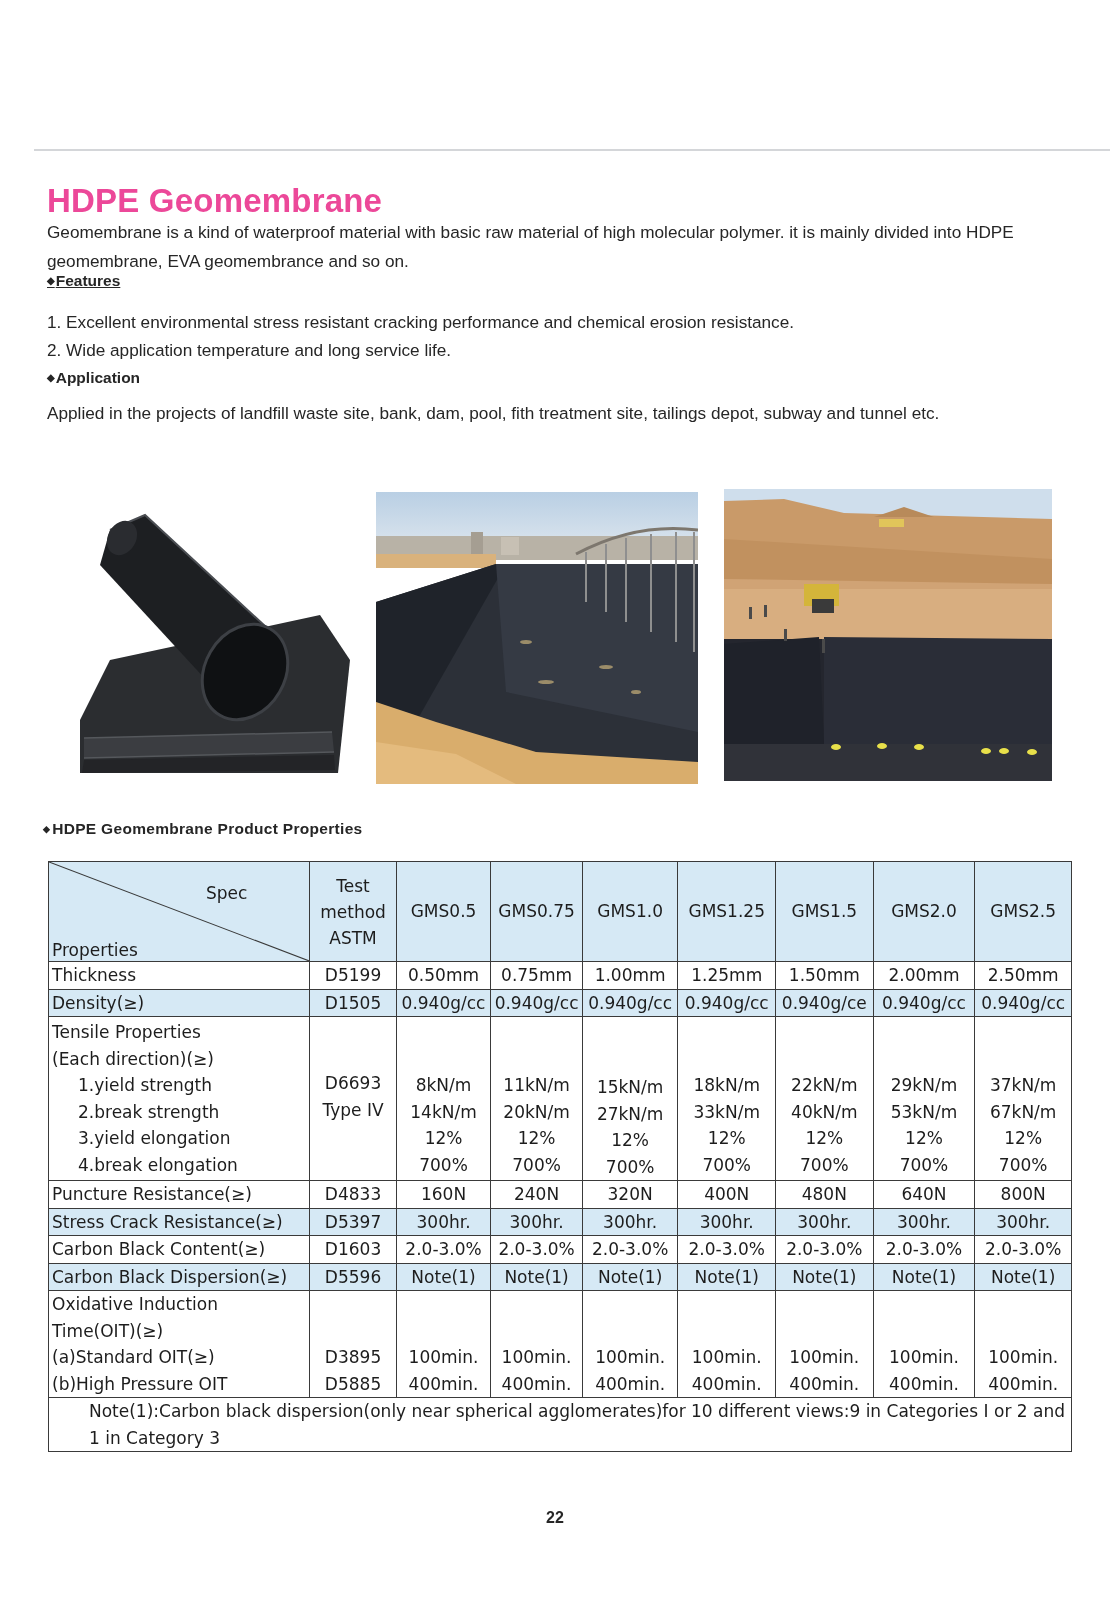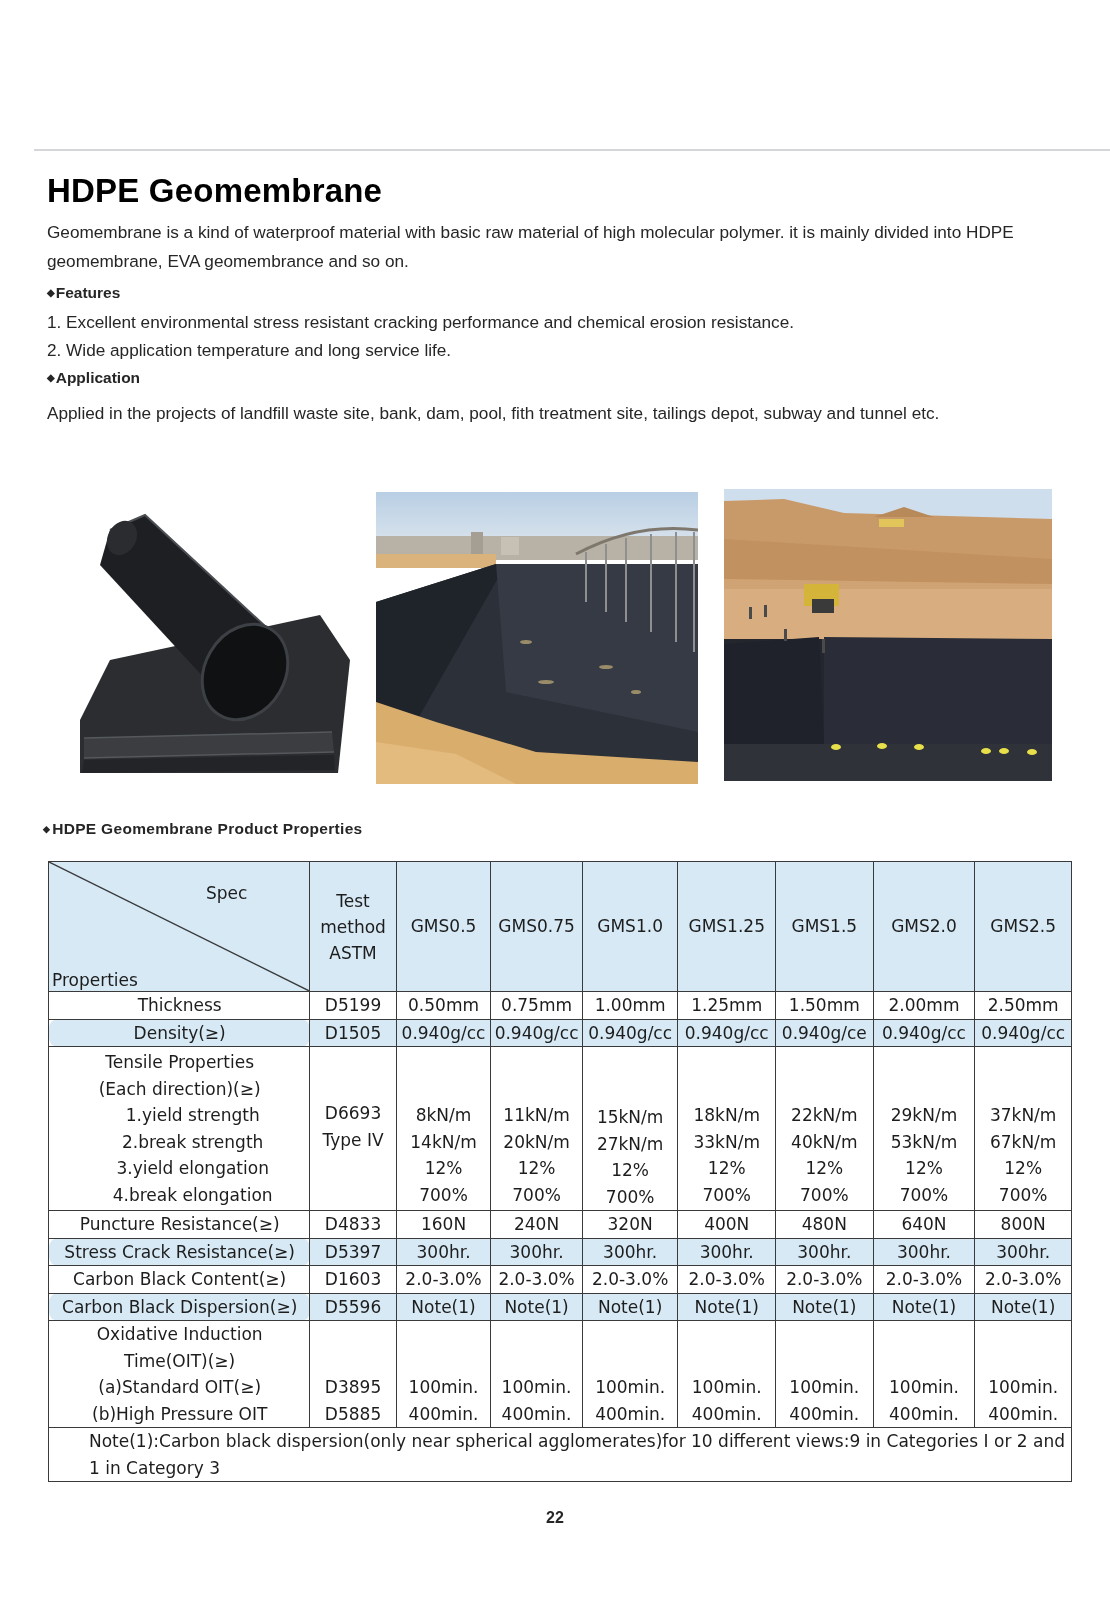--- a/index.html
+++ b/index.html
@@ -1,59 +1,59 @@
 <!DOCTYPE html>
 <html><head>
 <meta charset="utf-8">
 <style>
   * { box-sizing: border-box; margin: 0; padding: 0; }
   html, body { width: 1110px; height: 1600px; background: #ffffff; overflow: hidden; }
   body { position: relative; font-family: "DejaVu Sans", sans-serif; color: #222; }
 
   .top-rule { position: absolute; left: 34px; top: 149px; width: 1076px; height: 2px; background: #d4d6d9; }
 
-  .page-title { position: absolute; left: 47px; top: 172px; font-family: "Liberation Sans", sans-serif; font-weight: bold; font-size: 33px; color: #000000; letter-spacing: 0.2px; }
+  .page-title { position: absolute; left: 47px; top: 182px; font-family: "Liberation Sans", sans-serif; font-weight: bold; font-size: 33px; color: #ec4899; letter-spacing: 0.2px; }
 
   .intro { position: absolute; left: 47px; top: 218px; width: 1040px; font-family: "Liberation Sans", sans-serif; font-size: 17.2px; line-height: 29px; color: #262626; }
 
   .sec-head { position: absolute; left: 47px; font-family: "Liberation Sans", sans-serif; font-weight: bold; font-size: 15.5px; color: #262626; }
   .sec-head .dia { font-size: 10px; vertical-align: 2px; margin-right: 1px; }
 
   .feature { position: absolute; left: 47px; font-family: "Liberation Sans", sans-serif; font-size: 17.2px; color: #262626; }
 
   .photo { position: absolute; overflow: hidden; }
   .photo svg { display: block; width: 100%; height: 100%; }
 
   .table-title { position: absolute; left: 43px; top: 820px; font-family: "Liberation Sans", sans-serif; font-weight: bold; font-size: 15.5px; color: #262626; letter-spacing: 0.3px; }
   .table-title .dia { font-size: 9px; vertical-align: 2px; margin-right: 2px; }
 
   table.spec { position: absolute; left: 48px; top: 861px; width: 1024px; border-collapse: collapse; font-family: "DejaVu Sans", sans-serif; font-size: 17px; color: #1d1d1d; table-layout: fixed; }
   table.spec td { border: 1px solid #3a3a3a; padding: 0 2px; text-align: center; vertical-align: middle; white-space: nowrap; line-height: 26.5px; }
-  table.spec td.prop { text-align: center; padding-left: 3px; border-radius: 9px; }
+  table.spec td.prop { text-align: left; padding-left: 3px; }
   table.spec tr.blue td { background: #d6e9f5; }
   table.spec td.hdr { background: #d6e9f5; }
-  .diag-cell { position: relative; height: 130px; padding: 0 !important; }
+  .diag-cell { position: relative; height: 100px; padding: 0 !important; }
   .diag-cell svg { position: absolute; left: 0; top: 0; width: 100%; height: 100%; }
   .diag-spec { position: absolute; right: 62px; top: 18px; }
   .diag-prop { position: absolute; left: 3px; bottom: -2px; }
   .sub { padding-left: 26px; }
   td.note { text-align: left !important; padding-left: 40px !important; white-space: normal !important; }
 
   .page-num { position: absolute; left: 0; width: 1110px; top: 1509px; text-align: center; font-family: "Liberation Sans", sans-serif; font-weight: bold; font-size: 16px; color: #262626; }
 </style>
 </head>
 <body>
 
 <div class="top-rule"></div>
 
 <h1 class="page-title">HDPE Geomembrane</h1>
 
 <p class="intro">Geomembrane is a kind of waterproof material with basic raw material of high molecular polymer. it is mainly divided into HDPE geomembrane, EVA geomembrance and so on.</p>
 
-<div class="sec-head" style="top:284px;">
+<div class="sec-head" style="top:272px;text-decoration:underline;">
   <span class="dia">◆</span><span>Features</span>
 </div>
 <div class="feature" style="top:312px;">1. Excellent environmental stress resistant cracking performance and chemical erosion resistance.</div>
 <div class="feature" style="top:340px;">2. Wide application temperature and long service life.</div>
 
 <div class="sec-head" style="top:369px;">
   <span class="dia">◆</span><span>Application</span>
 </div>
 <div class="feature" style="top:403px;">Applied in the projects of landfill waste site, bank, dam, pool, fith treatment site, tailings depot, subway and tunnel etc.</div>
 

